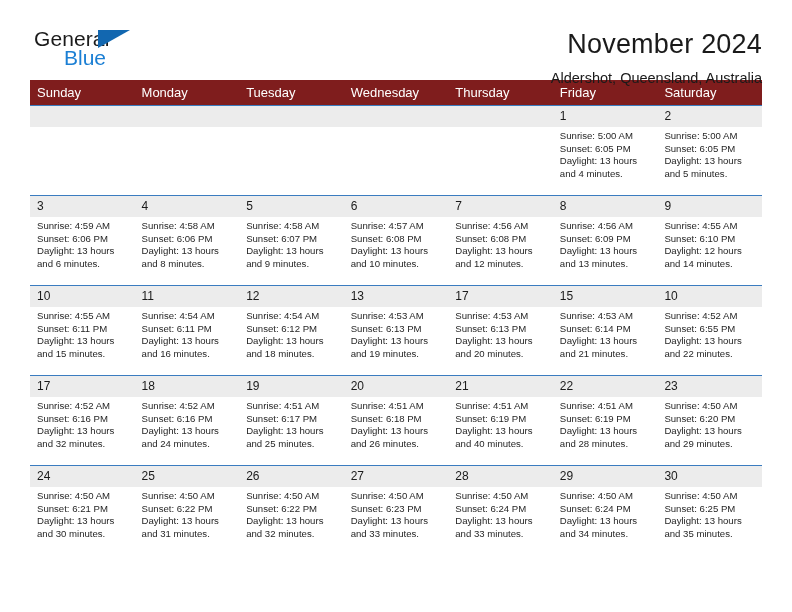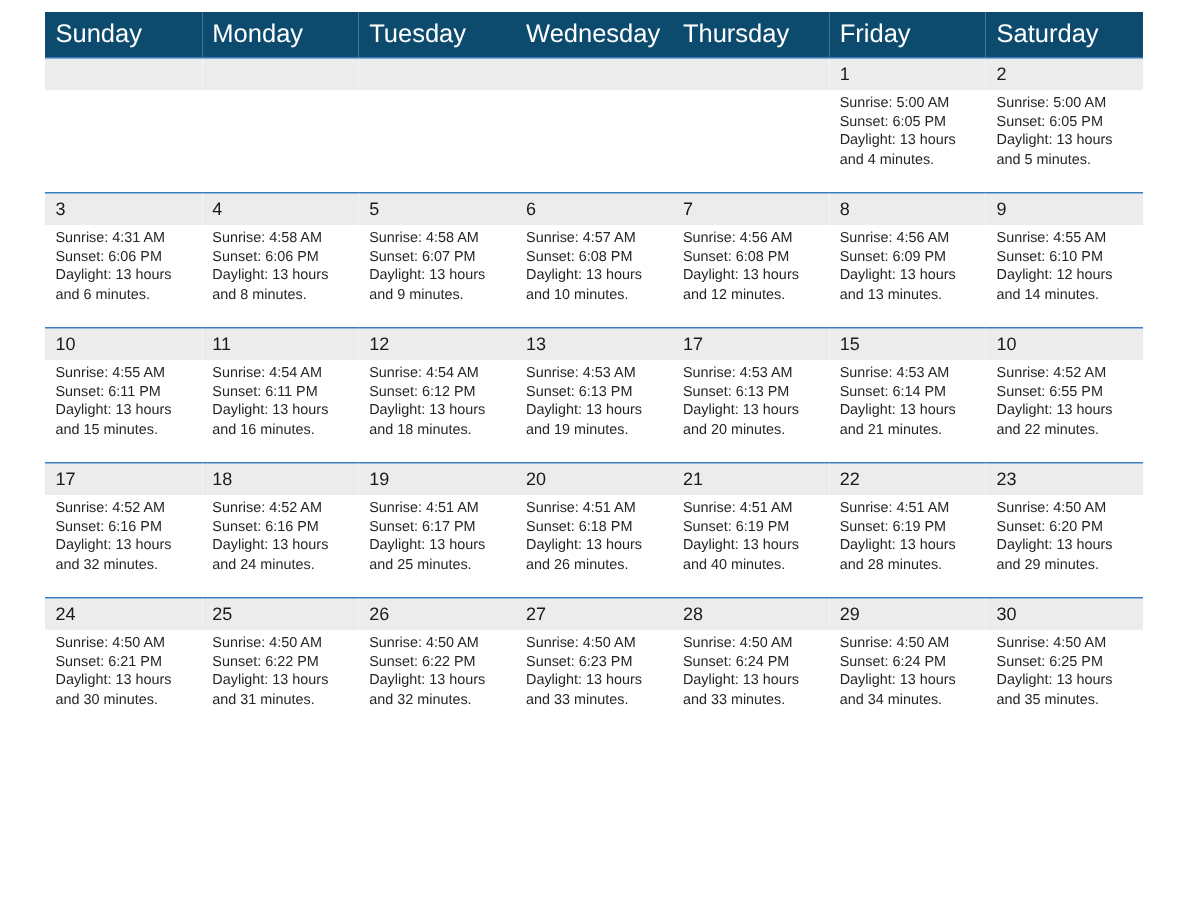--- a/index.html
+++ b/index.html
@@ -83,23 +83,23 @@
   }
 
   
   .cal {
     border-collapse: collapse;
     table-layout: fixed;
     width: 732px;
     margin-top: 8px;
   }
   .cal th {
-    background: #0c4a6e;
+    background: #7f1d1d;
     color: #ffffff;
-    font-size: 17px;
+    font-size: 13px;
     font-weight: 400;
     text-align: left;
     padding: 5px 0 5px 7px;
     height: 20px;
     box-sizing: border-box;
     border: none;
   }
   .cal td {
     width: 104.5px;
     height: 89px;
@@ -135,20 +135,34 @@
   }
   .info .daylight {
     white-space: normal;
   }
 </style>
 </head>
 <body>
 
 <div class="page">
 
+  <div class="header">
+
+    <div class="brand">
+      <span class="brand-general">General</span>
+      <span class="brand-flag"></span>
+      <span class="brand-blue">Blue</span>
+    </div>
+
+    <div class="title-block">
+      <div class="cal-title">November 2024</div>
+      <div class="cal-subtitle">Aldershot, Queensland, Australia</div>
+    </div>
+
+  </div>
 
   <table class="cal">
     <thead>
       <tr>
         <th>Sunday</th>
         <th>Monday</th>
         <th>Tuesday</th>
         <th>Wednesday</th>
         <th>Thursday</th>
         <th>Friday</th>
@@ -186,21 +200,21 @@
               <div>Sunrise: 5:00 AM</div>
               <div>Sunset: 6:05 PM</div>
               <div class="daylight">Daylight: 13 hours and 5 minutes.</div>
             </div>
           </td>
         </tr>
         <tr class="week">
           <td class="">
             <span class="daynum">3</span>
             <div class="info">
-              <div>Sunrise: 4:31 AM</div>
+              <div>Sunrise: 4:59 AM</div>
               <div>Sunset: 6:06 PM</div>
               <div class="daylight">Daylight: 13 hours and 6 minutes.</div>
             </div>
           </td>
           <td class="">
             <span class="daynum">4</span>
             <div class="info">
               <div>Sunrise: 4:58 AM</div>
               <div>Sunset: 6:06 PM</div>
               <div class="daylight">Daylight: 13 hours and 8 minutes.</div>

